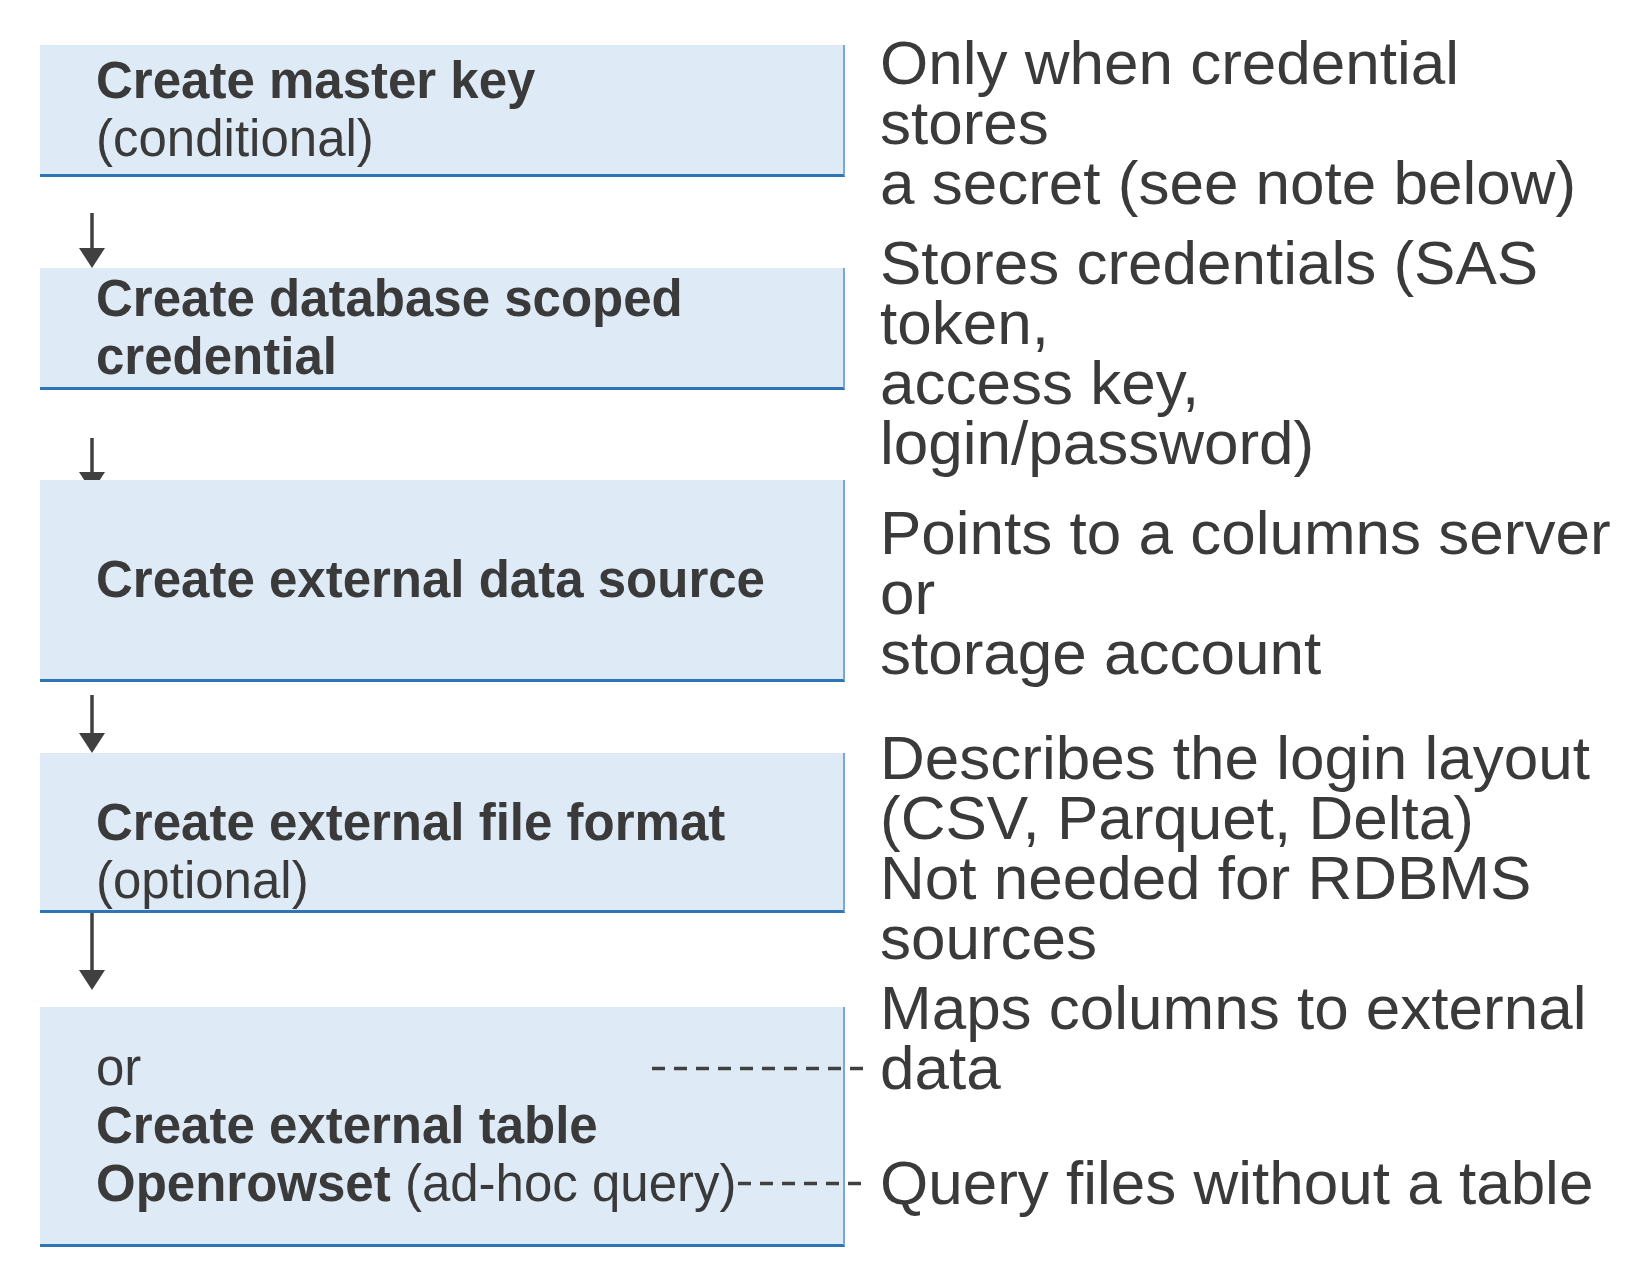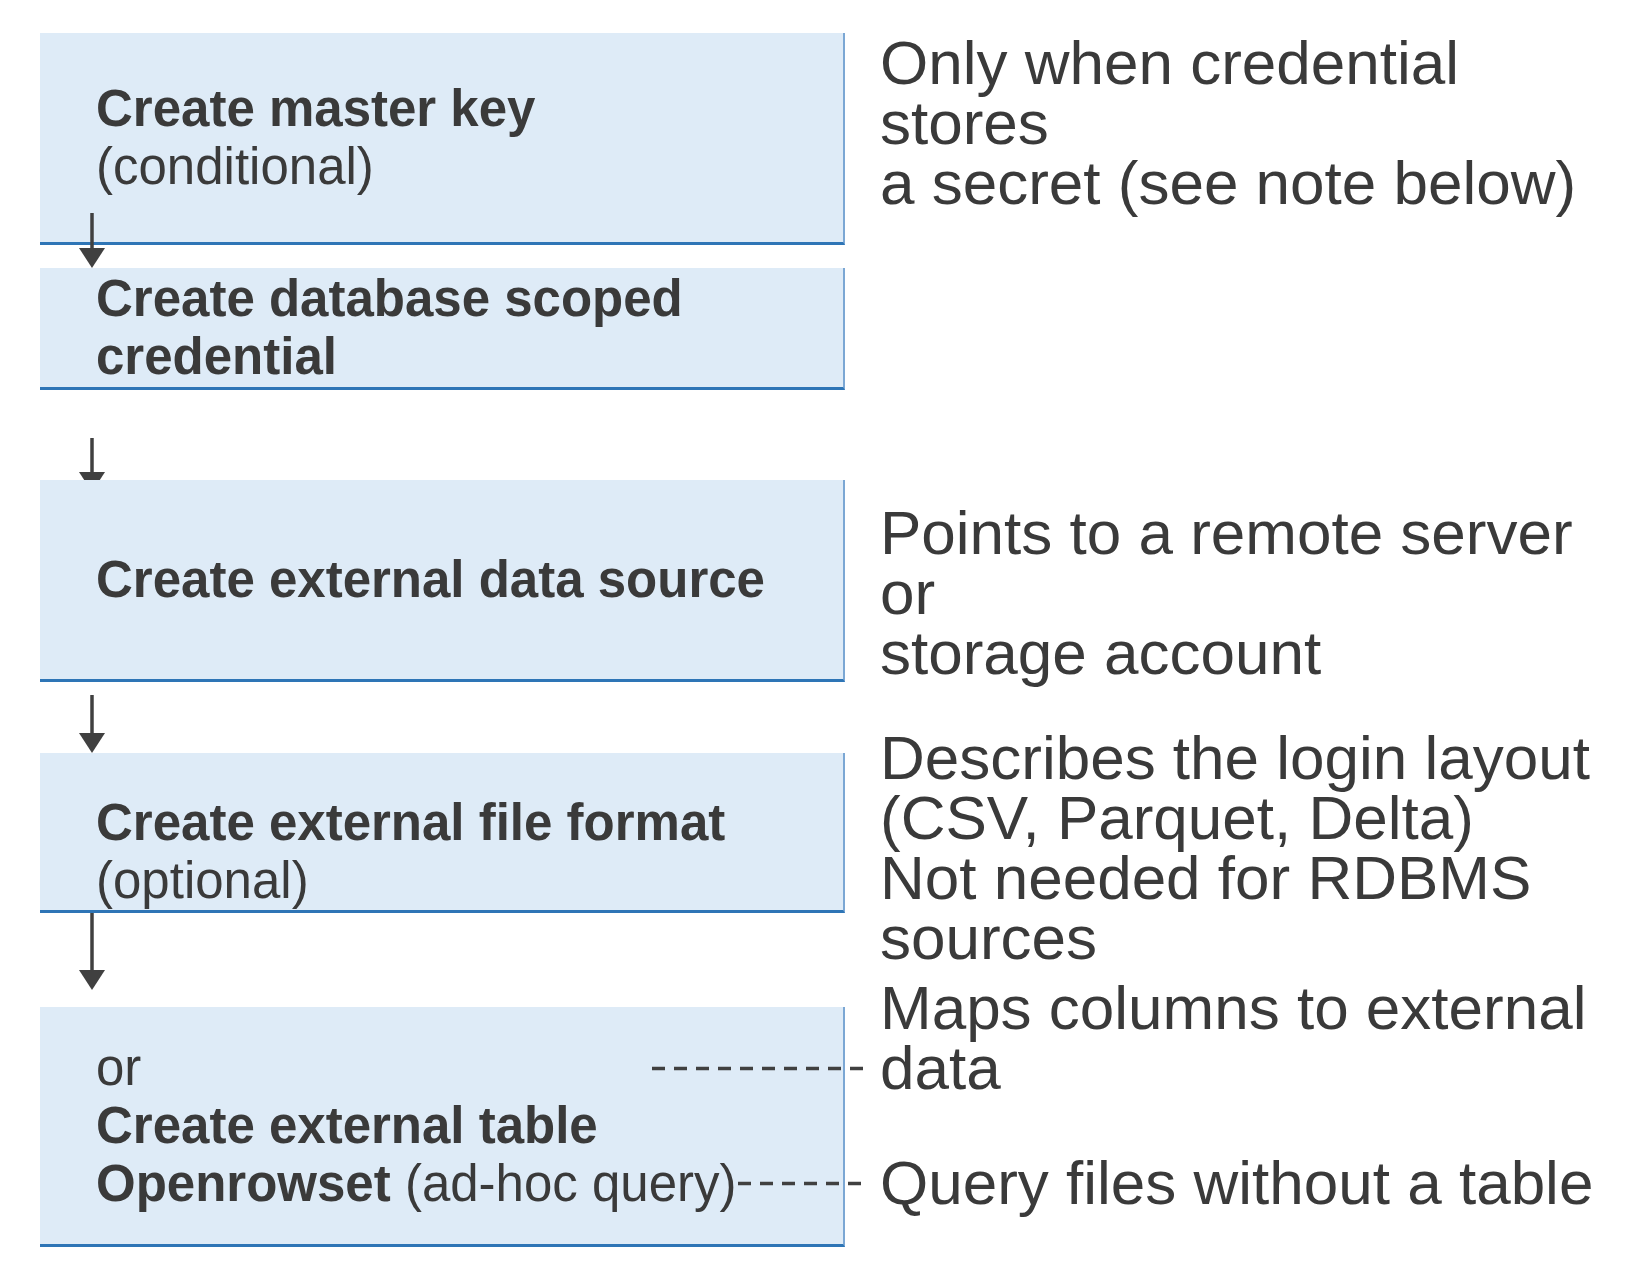--- a/index.html
+++ b/index.html
@@ -48,46 +48,48 @@
   .arrow line { stroke: var(--connector, #404040); }
   .arrow polygon { fill: var(--connector, #404040); }
   .dash { position: absolute; }
   .dash line { stroke: var(--connector, #404040); }
 </style>
 </head>
 <body>
 
 <div class="canvas">
 
-  <div class="box" style="top:33px; height:212px;">
+  <div class="box" style="top:45px; height:132px;">
     <div class="box-line title">Create master key</div>
     <div class="box-line">(conditional)</div>
   </div>
   <div class="note" style="top:33px; height:180px;">Only when credential stores
 a secret (see note below)</div>
 
   <svg class="arrow" style="left:77px; top:213px;" width="30" height="55" viewBox="0 0 30 55">
     <line x1="15" y1="0" x2="15" y2="36" stroke-width="3.5"></line>
     <polygon points="2,35 28,35 15,55"></polygon>
   </svg>
 
   <div class="box" style="top:268px; height:122px;">
     <div class="box-line title">Create database scoped
 credential</div>
   </div>
+  <div class="note" style="top:268px; height:170px;">Stores credentials (SAS token,
+access key, login/password)</div>
 
   <svg class="arrow" style="left:77px; top:438px;" width="30" height="54" viewBox="0 0 30 54">
     <line x1="15" y1="0" x2="15" y2="35" stroke-width="3.5"></line>
     <polygon points="2,34 28,34 15,54"></polygon>
   </svg>
 
   <div class="box" style="top:480px; height:202px;">
     <div class="box-line title">Create external data source</div>
   </div>
-  <div class="note" style="top:492px; height:202px;">Points to a remote server or
+  <div class="note" style="top:492px; height:202px;">Points to a columns server or
 storage account</div>
 
   <svg class="arrow" style="left:77px; top:695px;" width="30" height="58" viewBox="0 0 30 58">
     <line x1="15" y1="0" x2="15" y2="39" stroke-width="3.5"></line>
     <polygon points="2,38 28,38 15,58"></polygon>
   </svg>
 
   <div class="box" style="top:753px; height:160px;justify-content:flex-end;">
     <div class="box-line title">Create external file format</div>
     <div class="box-line">(optional)</div>

